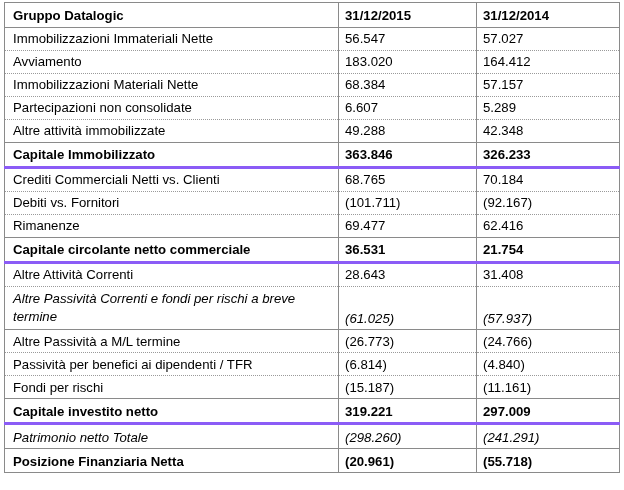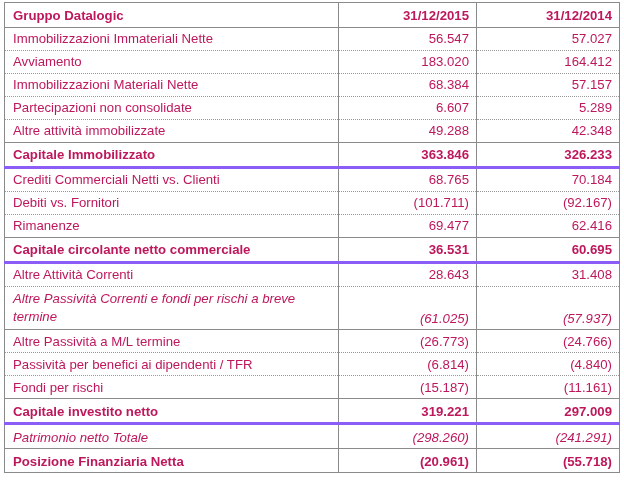--- a/index.html
+++ b/index.html
@@ -20,21 +20,21 @@
     left: 4px;
     top: 2px;
     width: 615px;
   }
 
   table.fin {
     border-collapse: collapse;
     table-layout: fixed;
     width: 615px;
     font-size: 13.2px;
-    color: #be185d;
+    color: #000000;
   }
 
   table.fin col.c-label { width: 334px; }
   table.fin col.c-v1    { width: 138px; }
   table.fin col.c-v2    { width: 143px; }
 
   table.fin td {
     border-left: 1px solid #8a8a8a;
     border-right: 1px solid #8a8a8a;
     padding: 0;
@@ -45,21 +45,21 @@
 
   
   .cl {
     display: block;
     padding: 3px 6px 4px 8px;
     text-align: left;
   }
   .cn {
     display: block;
     padding: 3px 7px 4px 6px;
-    text-align: right;
+    text-align: left;
   }
 
   
   tr.r-head td {
     border-top: 1px solid #8a8a8a;
     border-bottom: 1px solid #8a8a8a;
     font-weight: bold;
     height: 24px;
   }
   tr.r-head .cl, tr.r-head .cn { padding-top: 3px; padding-bottom: 4px; }
@@ -242,21 +242,21 @@
           </td>
         </tr>
         <tr class="r-sub">
           <td class="label-cell">
             <span class="cl">Capitale circolante netto commerciale</span>
           </td>
           <td class="num-cell">
             <span class="cn">36.531</span>
           </td>
           <td class="num-cell">
-            <span class="cn">60.695</span>
+            <span class="cn">21.754</span>
           </td>
         </tr>
         <tr class="r-item">
           <td class="label-cell">
             <span class="cl">Altre Attività Correnti</span>
           </td>
           <td class="num-cell">
             <span class="cn">28.643</span>
           </td>
           <td class="num-cell">

